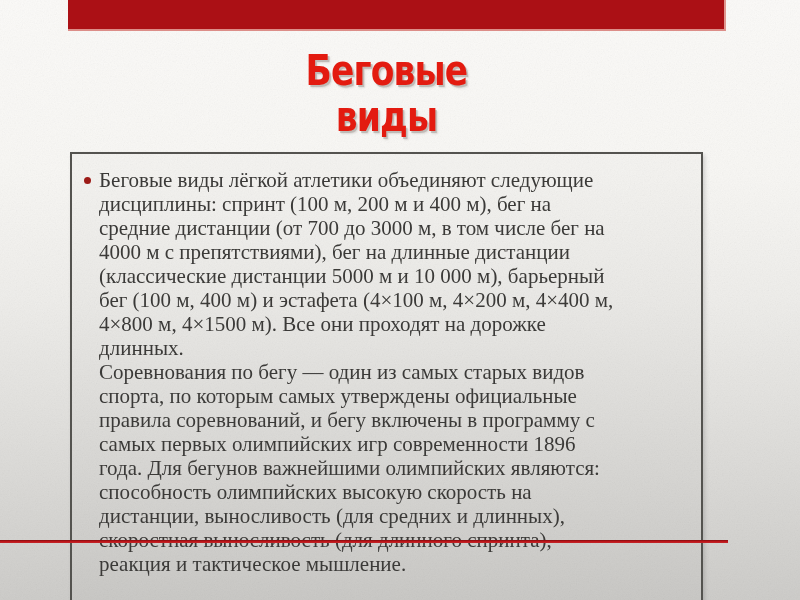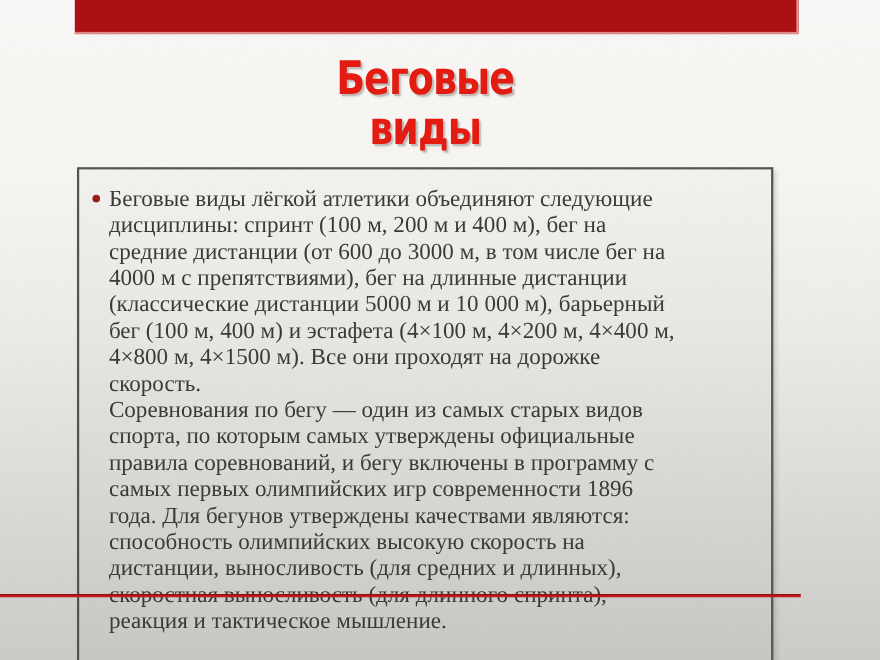--- a/index.html
+++ b/index.html
@@ -48,31 +48,31 @@
   <h1 class="title">
     <span class="title-line">Беговые</span>
     <span class="title-line">виды</span>
   </h1>
 
   <div class="content-box">
     <span class="bullet"></span>
     <div class="text-lines">
       <div class="tl">Беговые виды лёгкой атлетики объединяют следующие</div>
       <div class="tl">дисциплины: спринт (100 м, 200 м и 400 м), бег на</div>
-      <div class="tl">средние дистанции (от 600 до 3000 м, в том числе бег на</div>
+      <div class="tl">средние дистанции (от 700 до 3000 м, в том числе бег на</div>
       <div class="tl">4000 м с препятствиями), бег на длинные дистанции</div>
       <div class="tl">(классические дистанции 5000 м и 10 000 м), барьерный</div>
       <div class="tl">бег (100 м, 400 м) и эстафета (4×100 м, 4×200 м, 4×400 м,</div>
       <div class="tl">4×800 м, 4×1500 м). Все они проходят на дорожке</div>
-      <div class="tl">скорость.</div>
+      <div class="tl">длинных.</div>
       <div class="tl">Соревнования по бегу — один из самых старых видов</div>
       <div class="tl">спорта, по которым самых утверждены официальные</div>
       <div class="tl">правила соревнований, и бегу включены в программу с</div>
       <div class="tl">самых первых олимпийских игр современности 1896</div>
-      <div class="tl">года. Для бегунов утверждены качествами являются:</div>
+      <div class="tl">года. Для бегунов важнейшими олимпийских являются:</div>
       <div class="tl">способность олимпийских высокую скорость на</div>
       <div class="tl">дистанции, выносливость (для средних и длинных),</div>
       <div class="tl">скоростная выносливость (для длинного спринта),</div>
       <div class="tl">реакция и тактическое мышление.</div>
     </div>
   </div>
 
   <div class="red-line"></div>
 
 </div>

